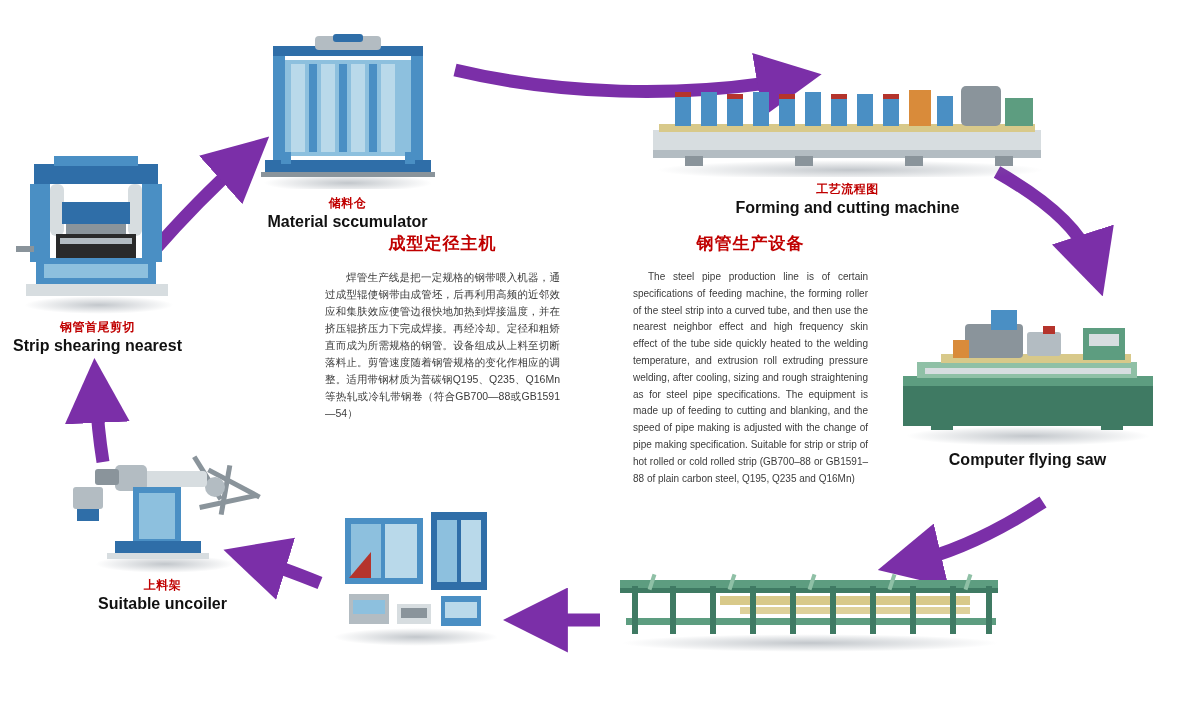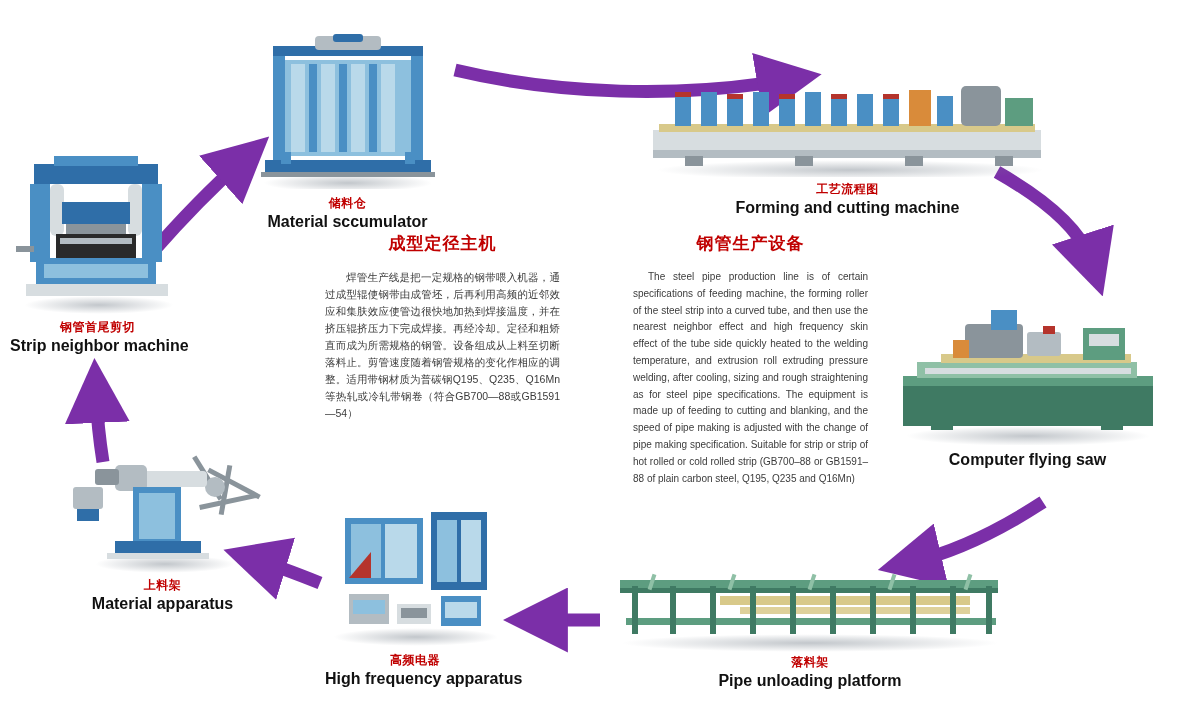--- a/index.html
+++ b/index.html
@@ -243,24 +243,20 @@
       <div class="part teal-d" style="left:300px;top:24px;width:6px;height:48px;"></div>
       <div class="part teal-d" style="left:340px;top:24px;width:6px;height:48px;"></div>
       <div class="part teal-d" style="left:376px;top:24px;width:6px;height:48px;"></div>
 
       <div class="part teal-l" style="left:40px;top:12px;width:4px;height:16px;transform:rotate(18deg);"></div>
       <div class="part teal-l" style="left:120px;top:12px;width:4px;height:16px;transform:rotate(18deg);"></div>
       <div class="part teal-l" style="left:200px;top:12px;width:4px;height:16px;transform:rotate(18deg);"></div>
       <div class="part teal-l" style="left:280px;top:12px;width:4px;height:16px;transform:rotate(18deg);"></div>
       <div class="part teal-l" style="left:356px;top:12px;width:4px;height:16px;transform:rotate(18deg);"></div>
     </div>
-    <div class="caption" style="margin-top:2px;">
-      <span class="cn">落料架</span>
-      <span class="en">Pipe unloading platform</span>
-    </div>
   </div>
 
   <div class="node" style="left:325px;top:508px;width:180px;">
     <div class="machine" style="width:180px;height:140px;">
       <div class="shadow-oval" style="left:8px;top:120px;width:166px;height:18px;"></div>
 
       <div class="part blue-m" style="left:20px;top:10px;width:78px;height:66px;"></div>
       <div class="part blue-l" style="left:26px;top:16px;width:30px;height:54px;"></div>
       <div class="part blue-p" style="left:60px;top:16px;width:32px;height:54px;"></div>
       <div class="part red" style="left:24px;top:44px;width:22px;height:26px;clip-path:polygon(0 100%,100% 0,100% 100%);"></div>
@@ -269,24 +265,20 @@
       <div class="part blue-l" style="left:112px;top:12px;width:20px;height:62px;"></div>
       <div class="part blue-p" style="left:136px;top:12px;width:20px;height:62px;"></div>
 
       <div class="part gray-m" style="left:24px;top:86px;width:40px;height:30px;"></div>
       <div class="part blue-l" style="left:28px;top:92px;width:32px;height:14px;"></div>
       <div class="part gray-l" style="left:72px;top:96px;width:34px;height:20px;"></div>
       <div class="part gray-d" style="left:76px;top:100px;width:26px;height:10px;"></div>
       <div class="part blue-m" style="left:116px;top:88px;width:40px;height:30px;"></div>
       <div class="part blue-p" style="left:120px;top:94px;width:32px;height:16px;"></div>
     </div>
-    <div class="caption" style="margin-top:4px;">
-      <span class="cn">高频电器</span>
-      <span class="en">High frequency apparatus</span>
-    </div>
   </div>
 
   <div class="node" style="left:55px;top:425px;width:215px;">
     <div class="machine" style="width:215px;height:150px;">
       <div class="shadow-oval" style="left:40px;top:130px;width:140px;height:18px;"></div>
 
       <div class="part gray-d" style="left:150px;top:28px;width:5px;height:50px;transform:rotate(-32deg);"></div>
       <div class="part gray-d" style="left:168px;top:40px;width:5px;height:50px;transform:rotate(10deg);"></div>
       <div class="part gray-d" style="left:150px;top:56px;width:58px;height:5px;transform:rotate(28deg);"></div>
       <div class="part gray-d" style="left:144px;top:74px;width:58px;height:5px;transform:rotate(-12deg);"></div>
@@ -299,21 +291,21 @@
       <div class="part blue-m" style="left:78px;top:62px;width:48px;height:58px;"></div>
       <div class="part blue-l" style="left:84px;top:68px;width:36px;height:46px;"></div>
       <div class="part blue-d" style="left:60px;top:116px;width:86px;height:14px;"></div>
       <div class="part gray-l" style="left:52px;top:128px;width:102px;height:6px;"></div>
 
       <div class="part gray-m" style="left:18px;top:62px;width:30px;height:22px;border-radius:3px;"></div>
       <div class="part blue-d" style="left:22px;top:84px;width:22px;height:12px;"></div>
     </div>
     <div class="caption" style="margin-top:2px;">
       <span class="cn">上料架</span>
-      <span class="en">Material apparatus</span>
+      <span class="en">Suitable uncoiler</span>
     </div>
   </div>
 
   <div class="node" style="left:10px;top:150px;width:175px;">
     <div class="machine" style="width:175px;height:165px;">
       <div class="shadow-oval" style="left:14px;top:146px;width:150px;height:18px;"></div>
 
       <div class="part blue-d" style="left:24px;top:14px;width:124px;height:20px;"></div>
       <div class="part blue-m" style="left:44px;top:6px;width:84px;height:10px;"></div>
 
@@ -330,21 +322,21 @@
       <div class="part gray-m" style="left:50px;top:88px;width:72px;height:6px;"></div>
 
       <div class="part blue-m" style="left:26px;top:108px;width:120px;height:26px;"></div>
       <div class="part blue-l" style="left:34px;top:114px;width:104px;height:14px;"></div>
       <div class="part gray-l" style="left:16px;top:134px;width:142px;height:12px;"></div>
 
       <div class="part gray-d" style="left:6px;top:96px;width:18px;height:6px;"></div>
     </div>
     <div class="caption" style="margin-top:4px;">
       <span class="cn">钢管首尾剪切</span>
-      <span class="en">Strip neighbor machine</span>
+      <span class="en">Strip shearing nearest</span>
     </div>
   </div>
 
   <div class="textcol" style="left:325px;top:232px;">
     <h2>成型定径主机</h2>
     <p>焊管生产线是把一定规格的钢带喂入机器，通过成型辊使钢带由成管坯，后再利用高频的近邻效应和集肤效应使管边很快地加热到焊接温度，并在挤压辊挤压力下完成焊接。再经冷却。定径和粗矫直而成为所需规格的钢管。设备组成从上料至切断落料止。剪管速度随着钢管规格的变化作相应的调整。适用带钢材质为普碳钢Q195、Q235、Q16Mn等热轧或冷轧带钢卷（符合GB700—88或GB1591—54）</p>
   </div>
 
   <div class="textcol en" style="left:633px;top:232px;">
     <h2>钢管生产设备</h2>

